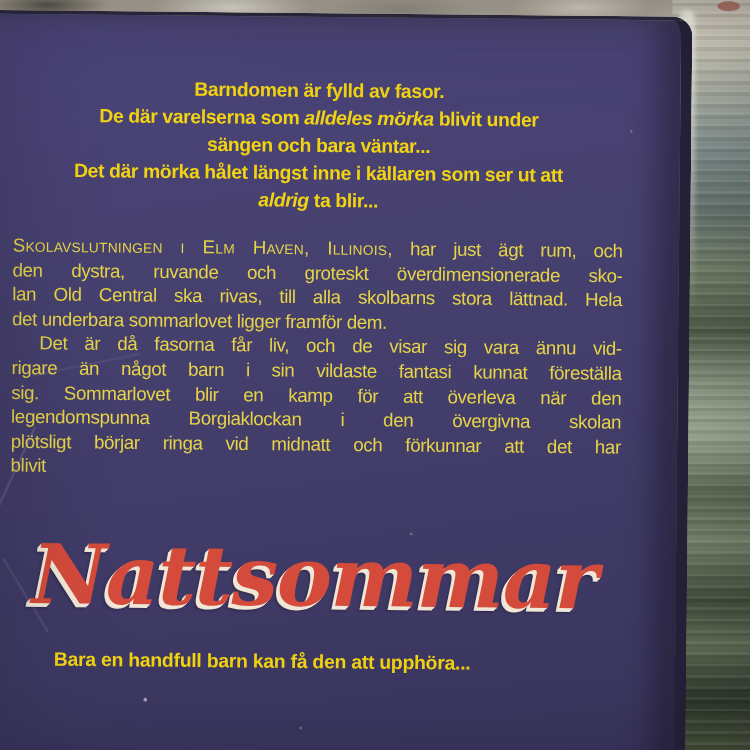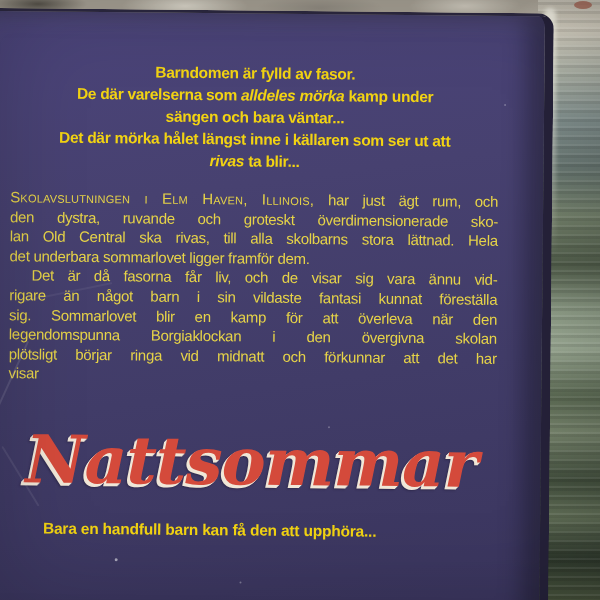--- a/index.html
+++ b/index.html
@@ -69,40 +69,40 @@
 <div class="scene">
 
   <div class="bg-right"></div>
   <div class="red-speck"></div>
   <div class="edge-glow"></div>
 
   <div class="book">
 
     <div class="tagline-top">
       <div><span>Barndomen är fylld av fasor.</span><span class="em"></span><span></span></div>
-      <div><span>De där varelserna som </span><span class="em">alldeles mörka</span><span> kamp under</span></div>
+      <div><span>De där varelserna som </span><span class="em">alldeles mörka</span><span> blivit under</span></div>
       <div><span>sängen och bara väntar...</span><span class="em"></span><span></span></div>
       <div><span>Det där mörka hålet längst inne i källaren som ser ut att</span><span class="em"></span><span></span></div>
-      <div><span></span><span class="em">rivas</span><span> ta blir...</span></div>
+      <div><span></span><span class="em">aldrig</span><span> ta blir...</span></div>
     </div>
 
     <div class="blurb">
       <div>
         <div class="jline"><span class="sc">Skolavslutningen i Elm Haven, Illinois,</span><span> har just ägt rum, och</span></div>
         <div class="jline"><span>den dystra, ruvande och groteskt överdimensionerade sko-</span></div>
         <div class="jline"><span>lan Old Central ska rivas, till alla skolbarns stora lättnad. Hela</span></div>
         <div class="lastline"><span>det underbara sommarlovet ligger framför dem.</span></div>
       </div>
       <div>
         <div class="jline indent"><span>Det är då fasorna får liv, och de visar sig vara ännu vid-</span></div>
         <div class="jline"><span>rigare än något barn i sin vildaste fantasi kunnat föreställa</span></div>
         <div class="jline"><span>sig. Sommarlovet blir en kamp för att överleva när den</span></div>
         <div class="jline"><span>legendomspunna Borgiaklockan i den övergivna skolan</span></div>
         <div class="jline"><span>plötsligt börjar ringa vid midnatt och förkunnar att det har</span></div>
-        <div class="lastline"><span>visar</span></div>
+        <div class="lastline"><span>blivit</span></div>
       </div>
     </div>
 
     <div class="title">Nattsommar</div>
 
     <div class="tagline-bottom">Bara en handfull barn kan få den att upphöra...</div>
 
     <div class="speck s1"></div>
     <div class="speck s2"></div>
     <div class="speck s3"></div>

